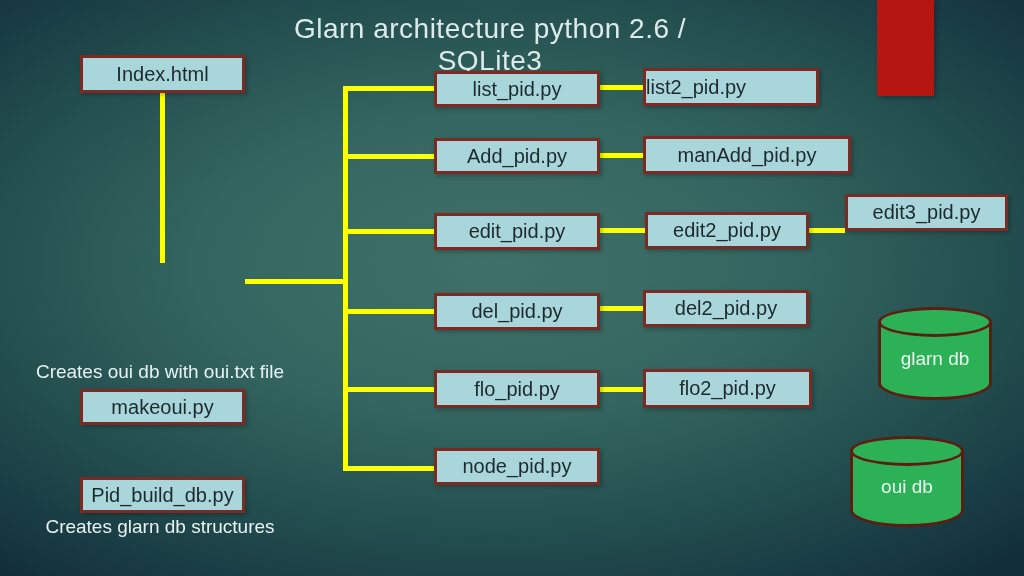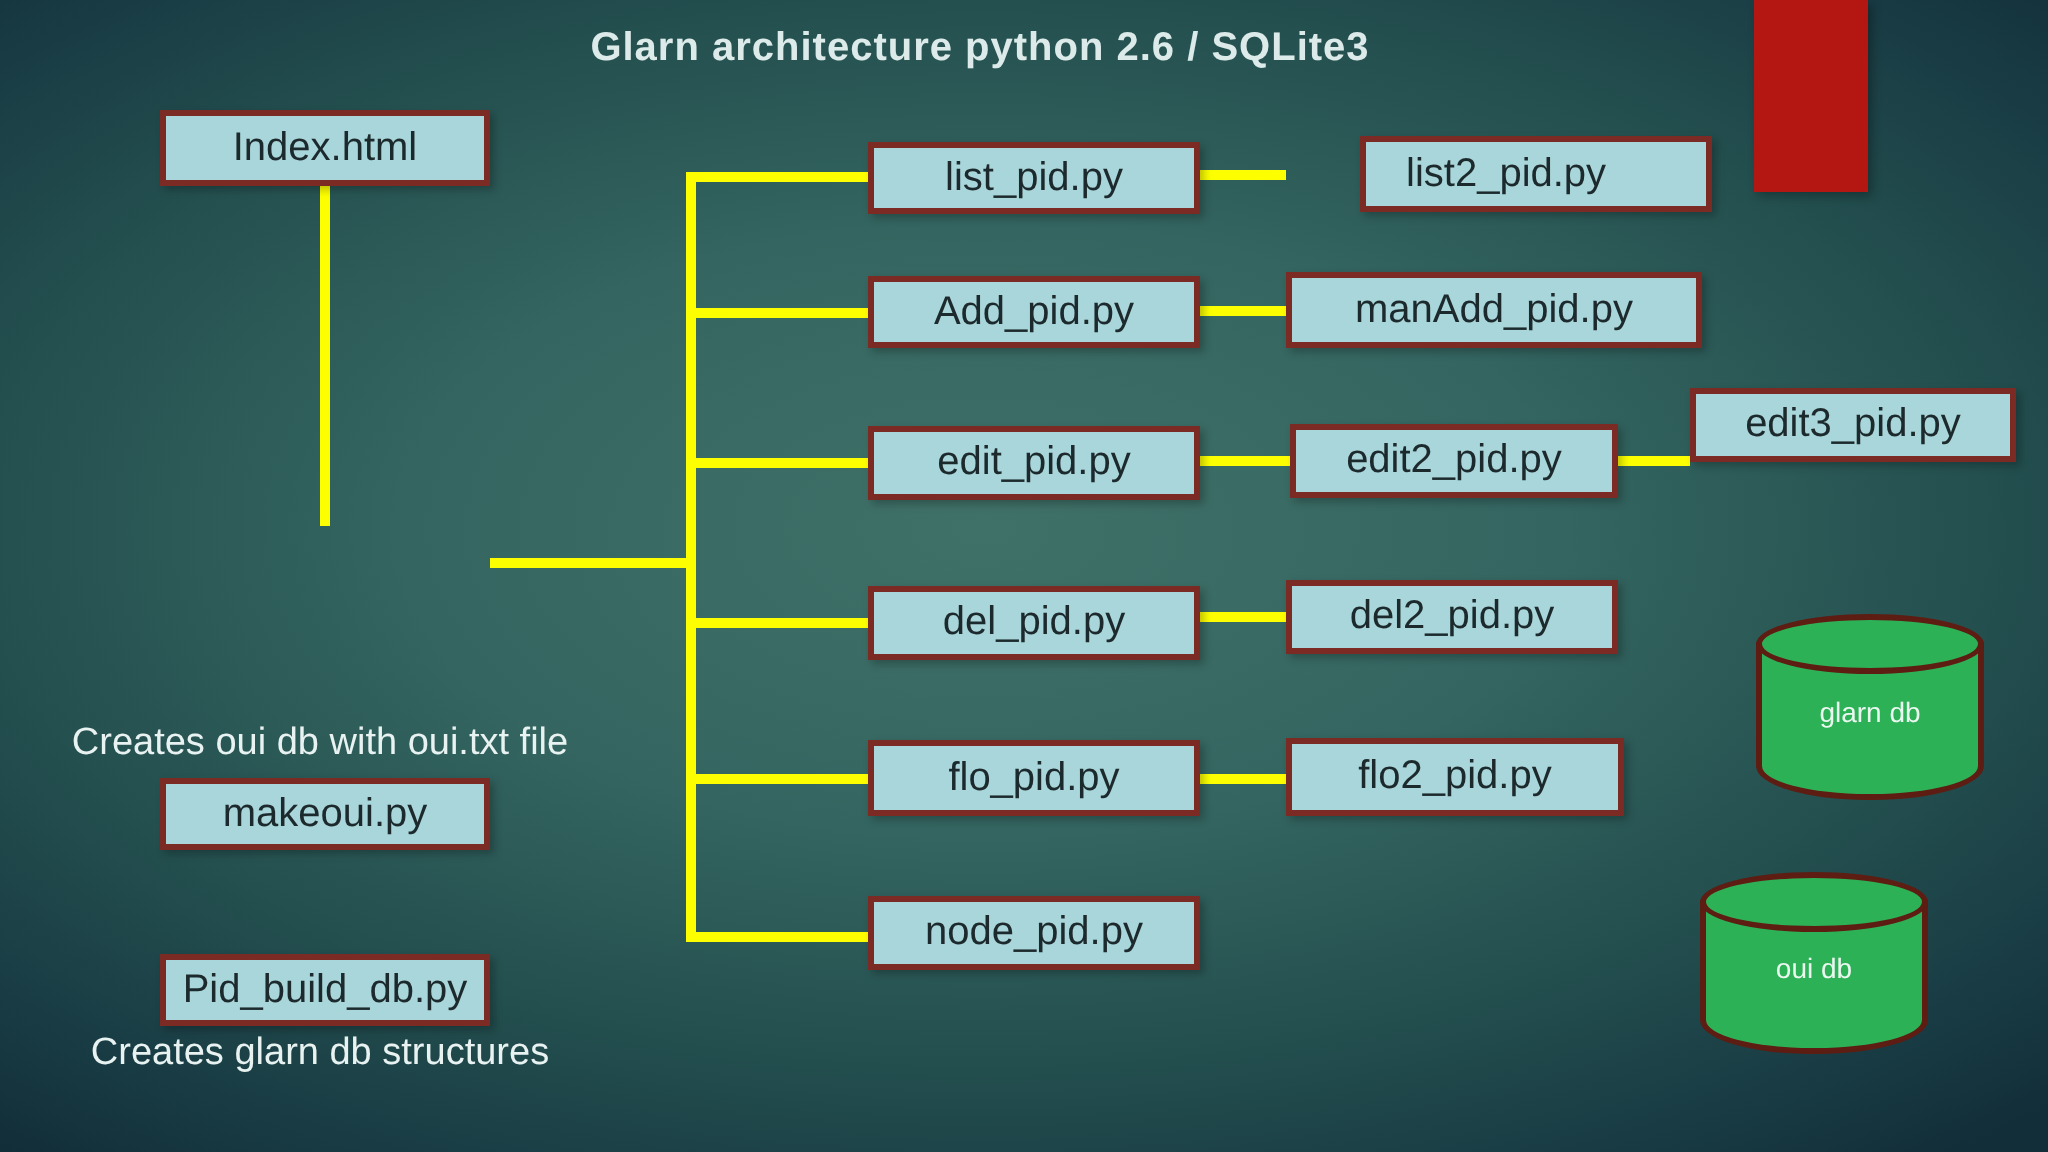--- a/index.html
+++ b/index.html
@@ -7,32 +7,32 @@
     position:relative;
     width:1024px;height:576px;
     overflow:hidden;
     font-family:"Liberation Sans",sans-serif;
     background:
       radial-gradient(ellipse 75% 70% at 48% 46%, #407168 0%, #346560 38%, #24504f 65%, #183a43 88%, #122e38 100%);
   }
   .title{
     position:absolute; left:240px; top:13px; width:500px;
     text-align:center;
-    color:#dcebea; font-size:20px; letter-spacing:.5px; font-weight:700;
+    color:#dcebea; font-size:28px; letter-spacing:.5px; font-weight:400;
   }
   .box{
     position:absolute;
     background:#a9d6da;
     border:3px solid #7b2a24;
     box-sizing:border-box;
     display:flex; align-items:center; justify-content:center;
     color:#1d2a2d; font-size:20px;
     box-shadow:2px 2px 4px rgba(0,0,0,0.25);
   }
-  .box.left-text{justify-content:flex-start; padding-left:20px;margin-left:37px;}
+  .box.left-text{justify-content:flex-start; padding-left:0;}
   .edge{position:absolute; background:#fdff00;}
   .edge.h{height:5px;}
   .edge.v{width:5px;}
   .caption{
     position:absolute; color:#e7f2f1; font-size:19px; text-align:center; width:290px; left:15px;
   }
   .red-bar{
     position:absolute; left:877px; top:0; width:57px; height:96px;
     background:#b41712;
     box-shadow:2px 2px 5px rgba(0,0,0,0.3);
@@ -47,21 +47,21 @@
   }
   .cyl-top{
     position:absolute; left:0; right:0; top:0; height:30px;
     background:#2db156;
     border:3px solid #5e1d12;
     border-radius:50%;
     box-sizing:border-box;
   }
   .cyl-label{
     position:absolute; left:0; width:100%; top:44%;
-    text-align:center; color:#eaf8f0; font-size:14px;
+    text-align:center; color:#eaf8f0; font-size:19px;
   }
   
   #b-index       {left:80px;  top:55px;  width:165px; height:38px;}
   #b-pidmain     {left:80px;  top:263px; width:165px; height:38px;}
   #b-makeoui     {left:80px;  top:389px; width:165px; height:36px;}
   #b-pidbuild    {left:80px;  top:477px; width:165px; height:36px;}
   #b-list        {left:434px; top:71px;  width:166px; height:36px;}
   #b-add         {left:434px; top:138px; width:166px; height:36px;}
   #b-edit        {left:434px; top:213px; width:166px; height:37px;}
   #b-del         {left:434px; top:293px; width:166px; height:37px;}

